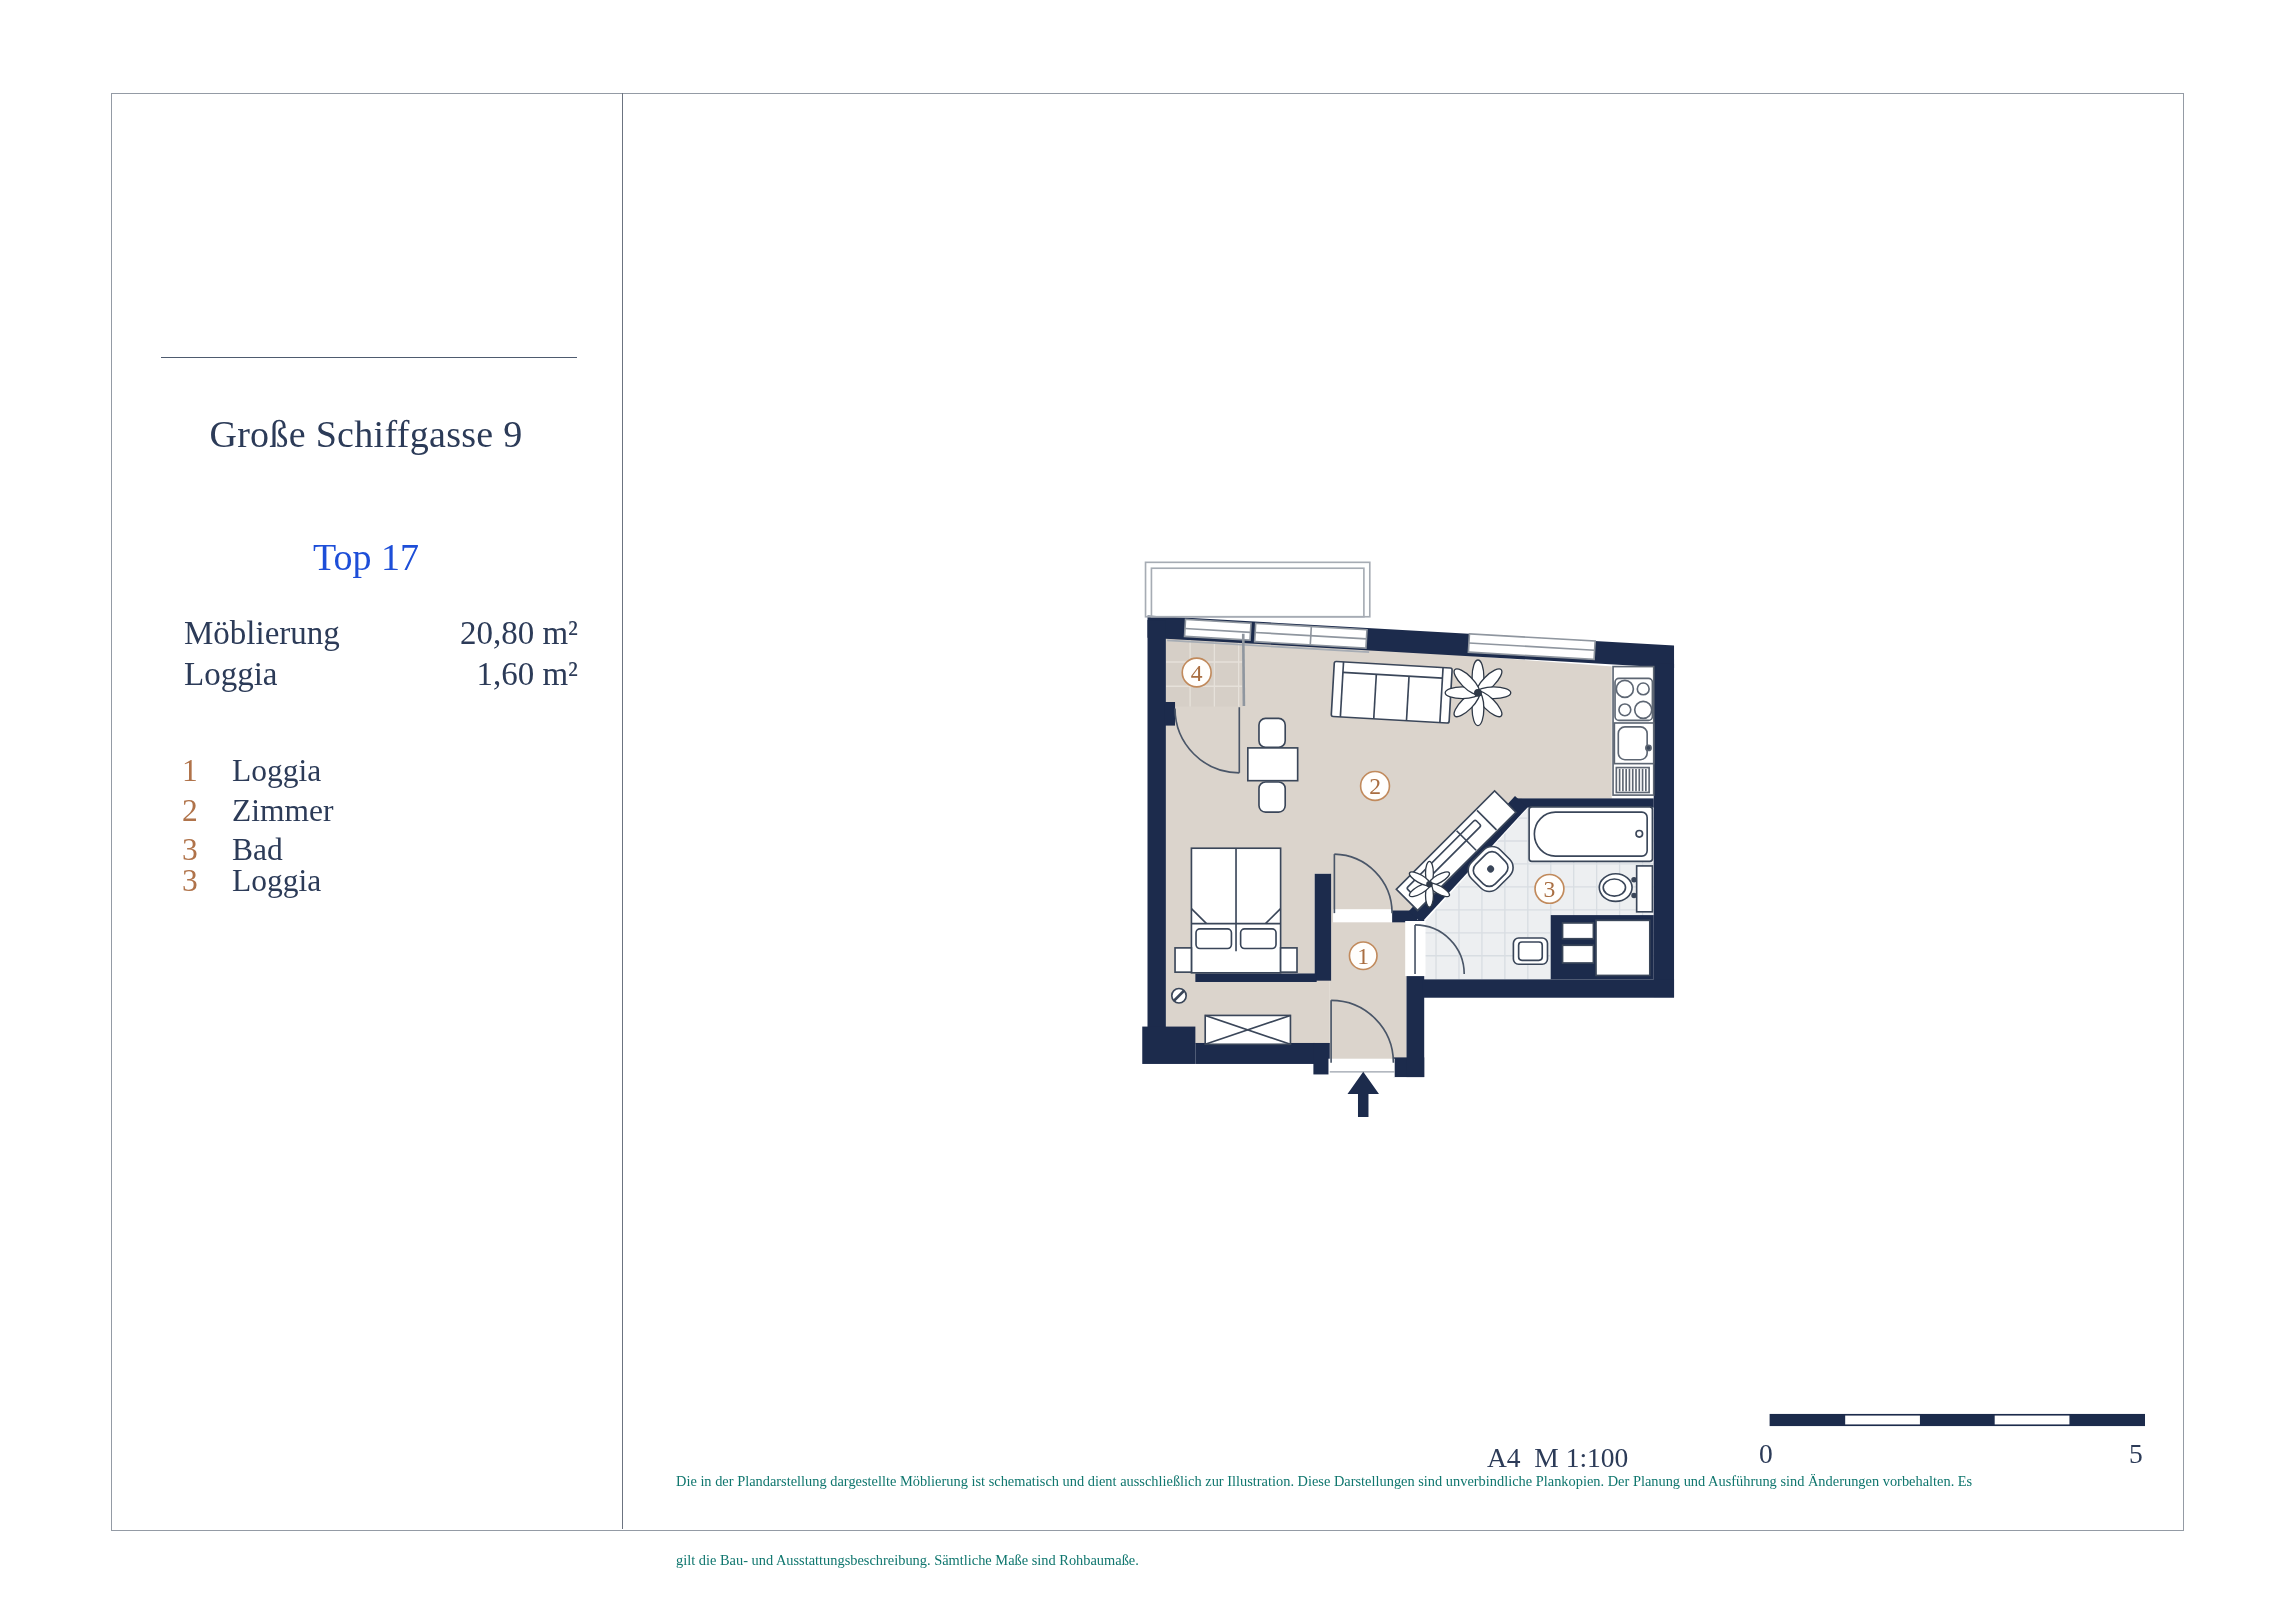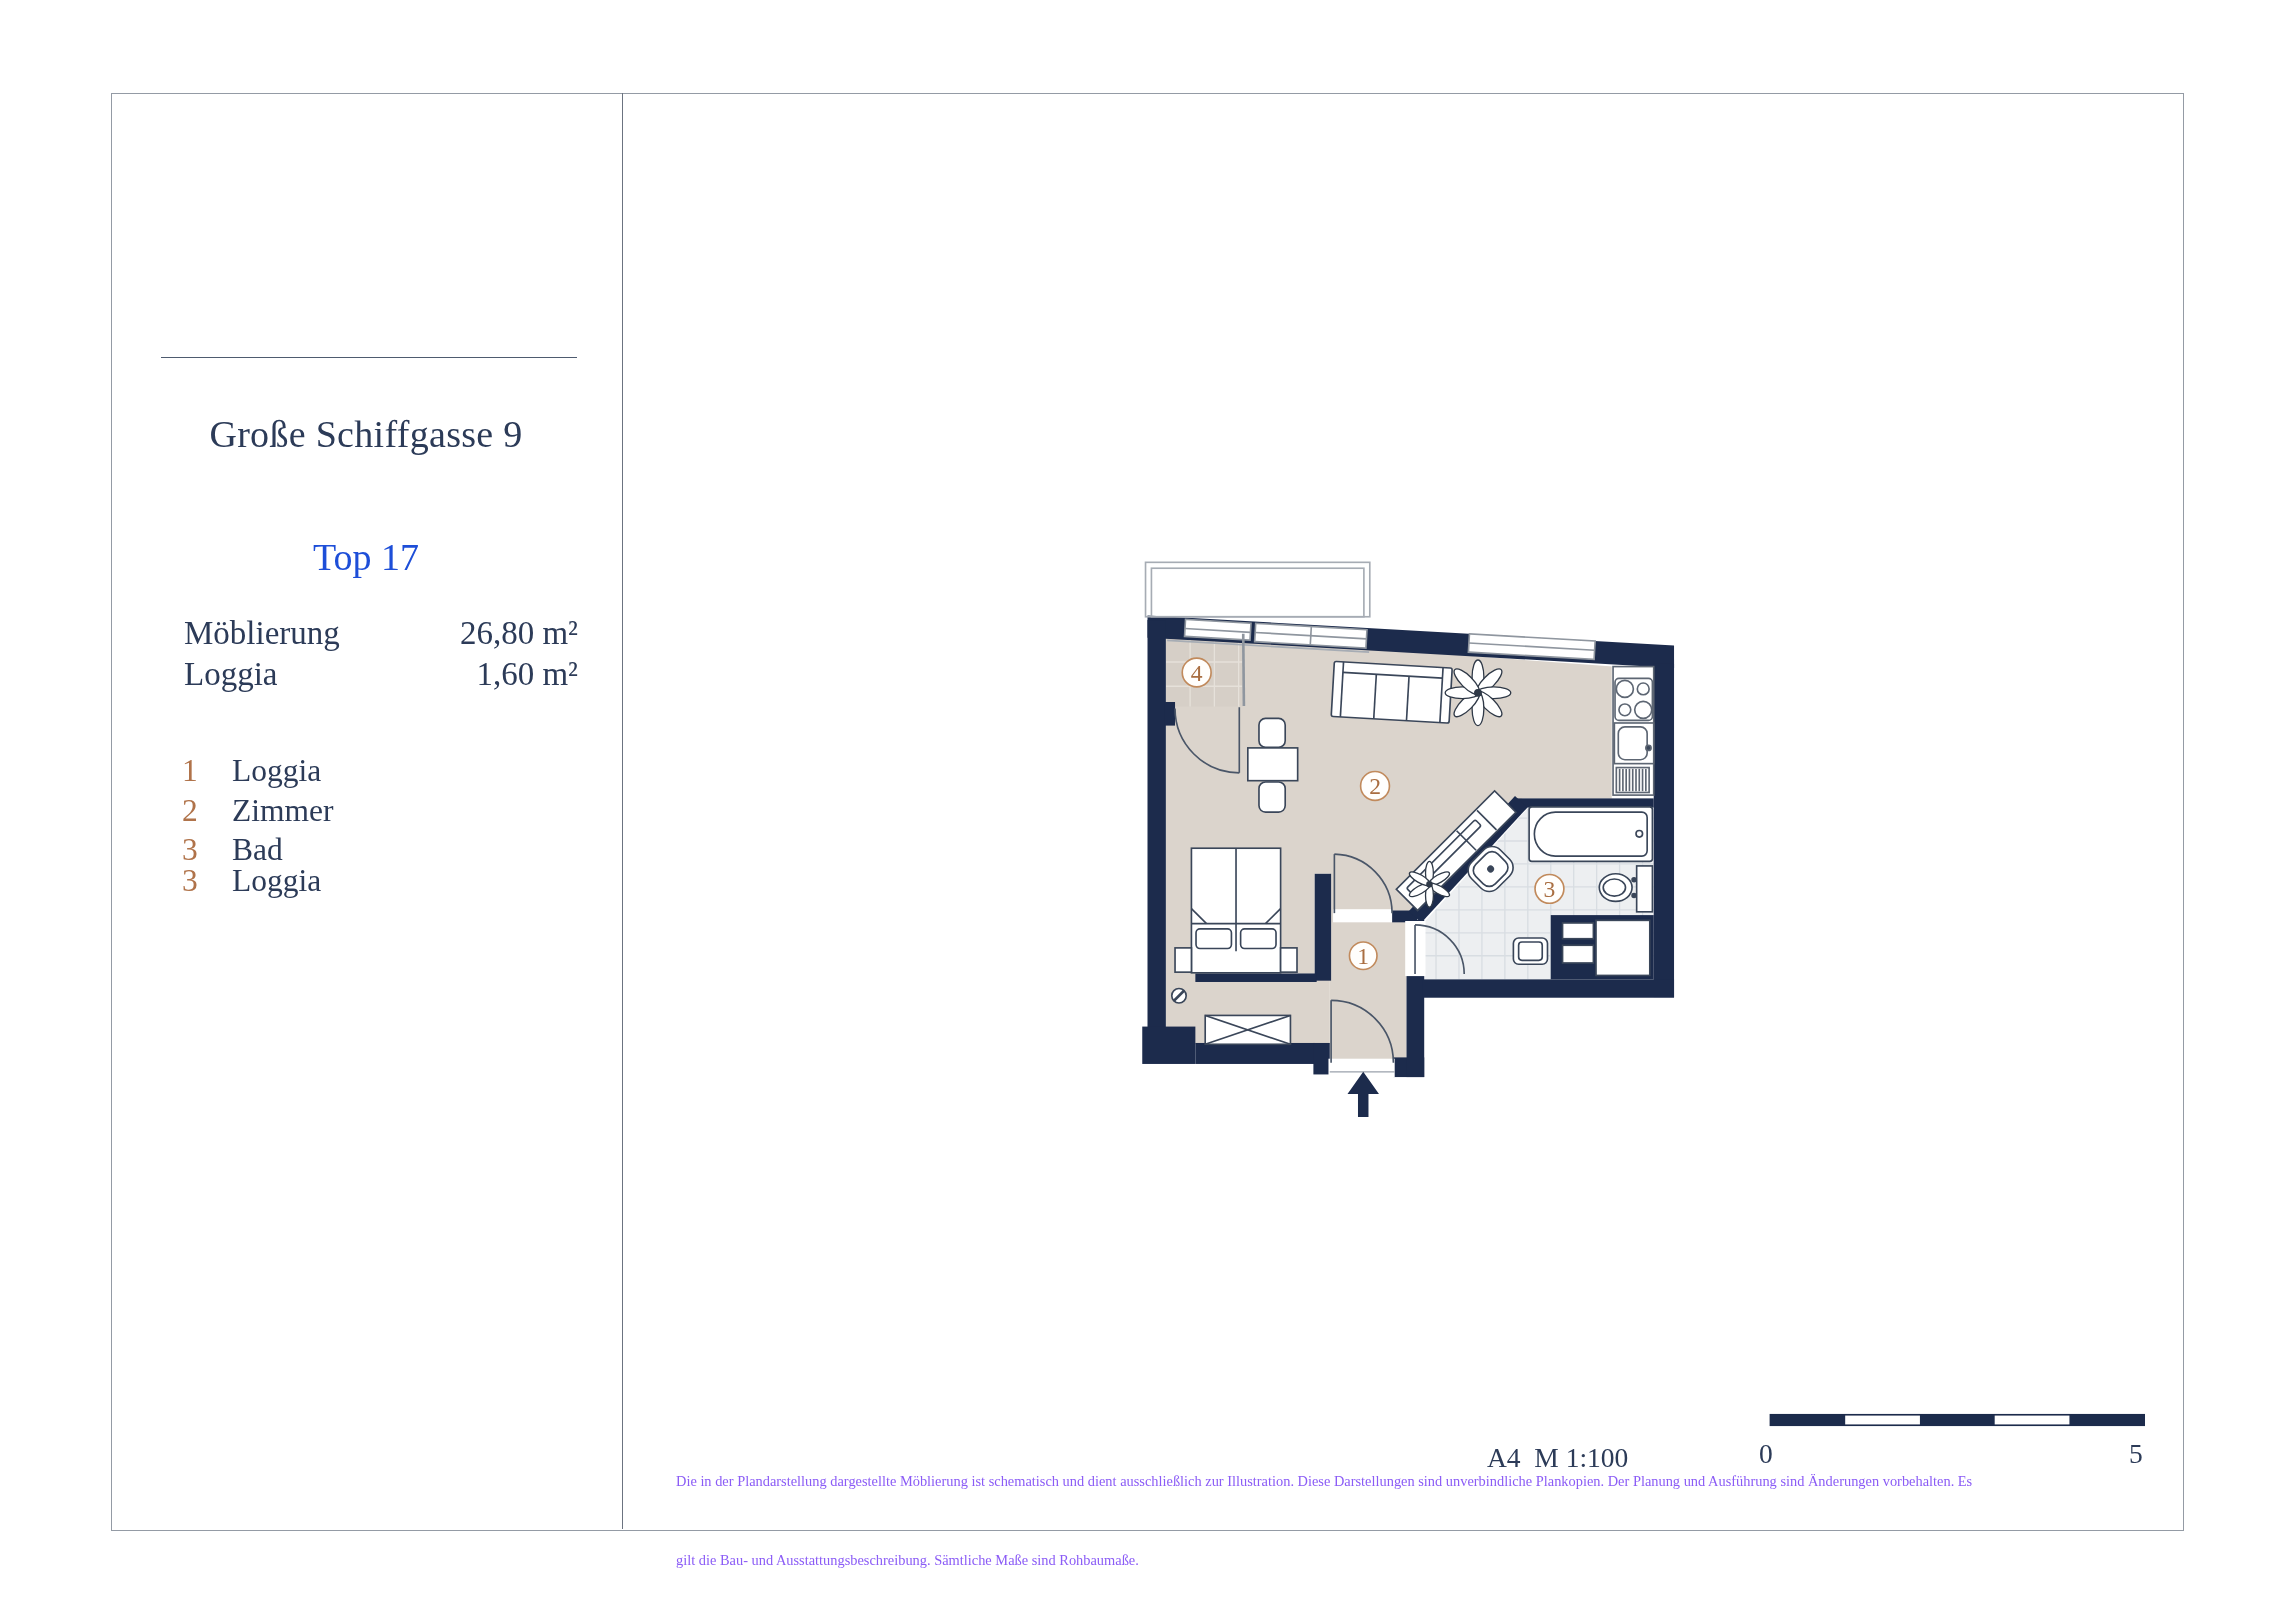--- a/index.html
+++ b/index.html
@@ -15,41 +15,41 @@
   #unit{top:535px;left:111px;width:510px;text-align:center;font-size:38px;color:#1d4ed8;}
   .arearow{left:184px;width:394px;display:flex;justify-content:space-between;font-size:33px;}
   #row-wohn{top:615px;}
   #row-loggia{top:656px;}
   .legendrow{left:182px;width:367px;font-size:31.5px;display:flex;}
   .legendrow .num{width:50px;color:#b0734a;}
   .lg0{top:753px}.lg1{top:793px}.lg2{top:832px}.lg3{top:863px}
   #scale-note{left:1487px;top:1442px;font-size:27.5px;white-space:pre;}
   #scale-zero{left:1759px;top:1438px;font-size:27.5px;}
   #scale-five{left:2129px;top:1438px;font-size:27.5px;}
-  .disc{left:676px;font-size:14.4px;color:#8b5cf6;white-space:pre;font-stretch:condensed;}
+  .disc{left:676px;font-size:14.4px;color:#0f766e;white-space:pre;font-stretch:condensed;}
   #disc1{top:1473px;}
   #disc2{top:1552px;}
   svg{position:absolute;left:0;top:0;}
   svg text{font-family:"Liberation Serif",serif;}
 </style>
 </head>
 <body>
 
 <div id="page">
 
   <div id="frame" class="abs"></div>
   <div id="divider" class="abs"></div>
 
   <div id="panel-rule" class="abs"></div>
   <div id="address1" class="abs addr">Große Schiffgasse 9</div>
   <div id="unit" class="abs">Top 17</div>
 
   <div id="row-wohn" class="abs arearow">
     <span>Möblierung</span>
-    <span>26,80 m²</span>
+    <span>20,80 m²</span>
   </div>
   <div id="row-loggia" class="abs arearow">
     <span>Loggia</span>
     <span>1,60 m²</span>
   </div>
 
   <div class="abs legendrow lg0">
     <span class="num">1</span>
     <span>Loggia</span>
   </div>

